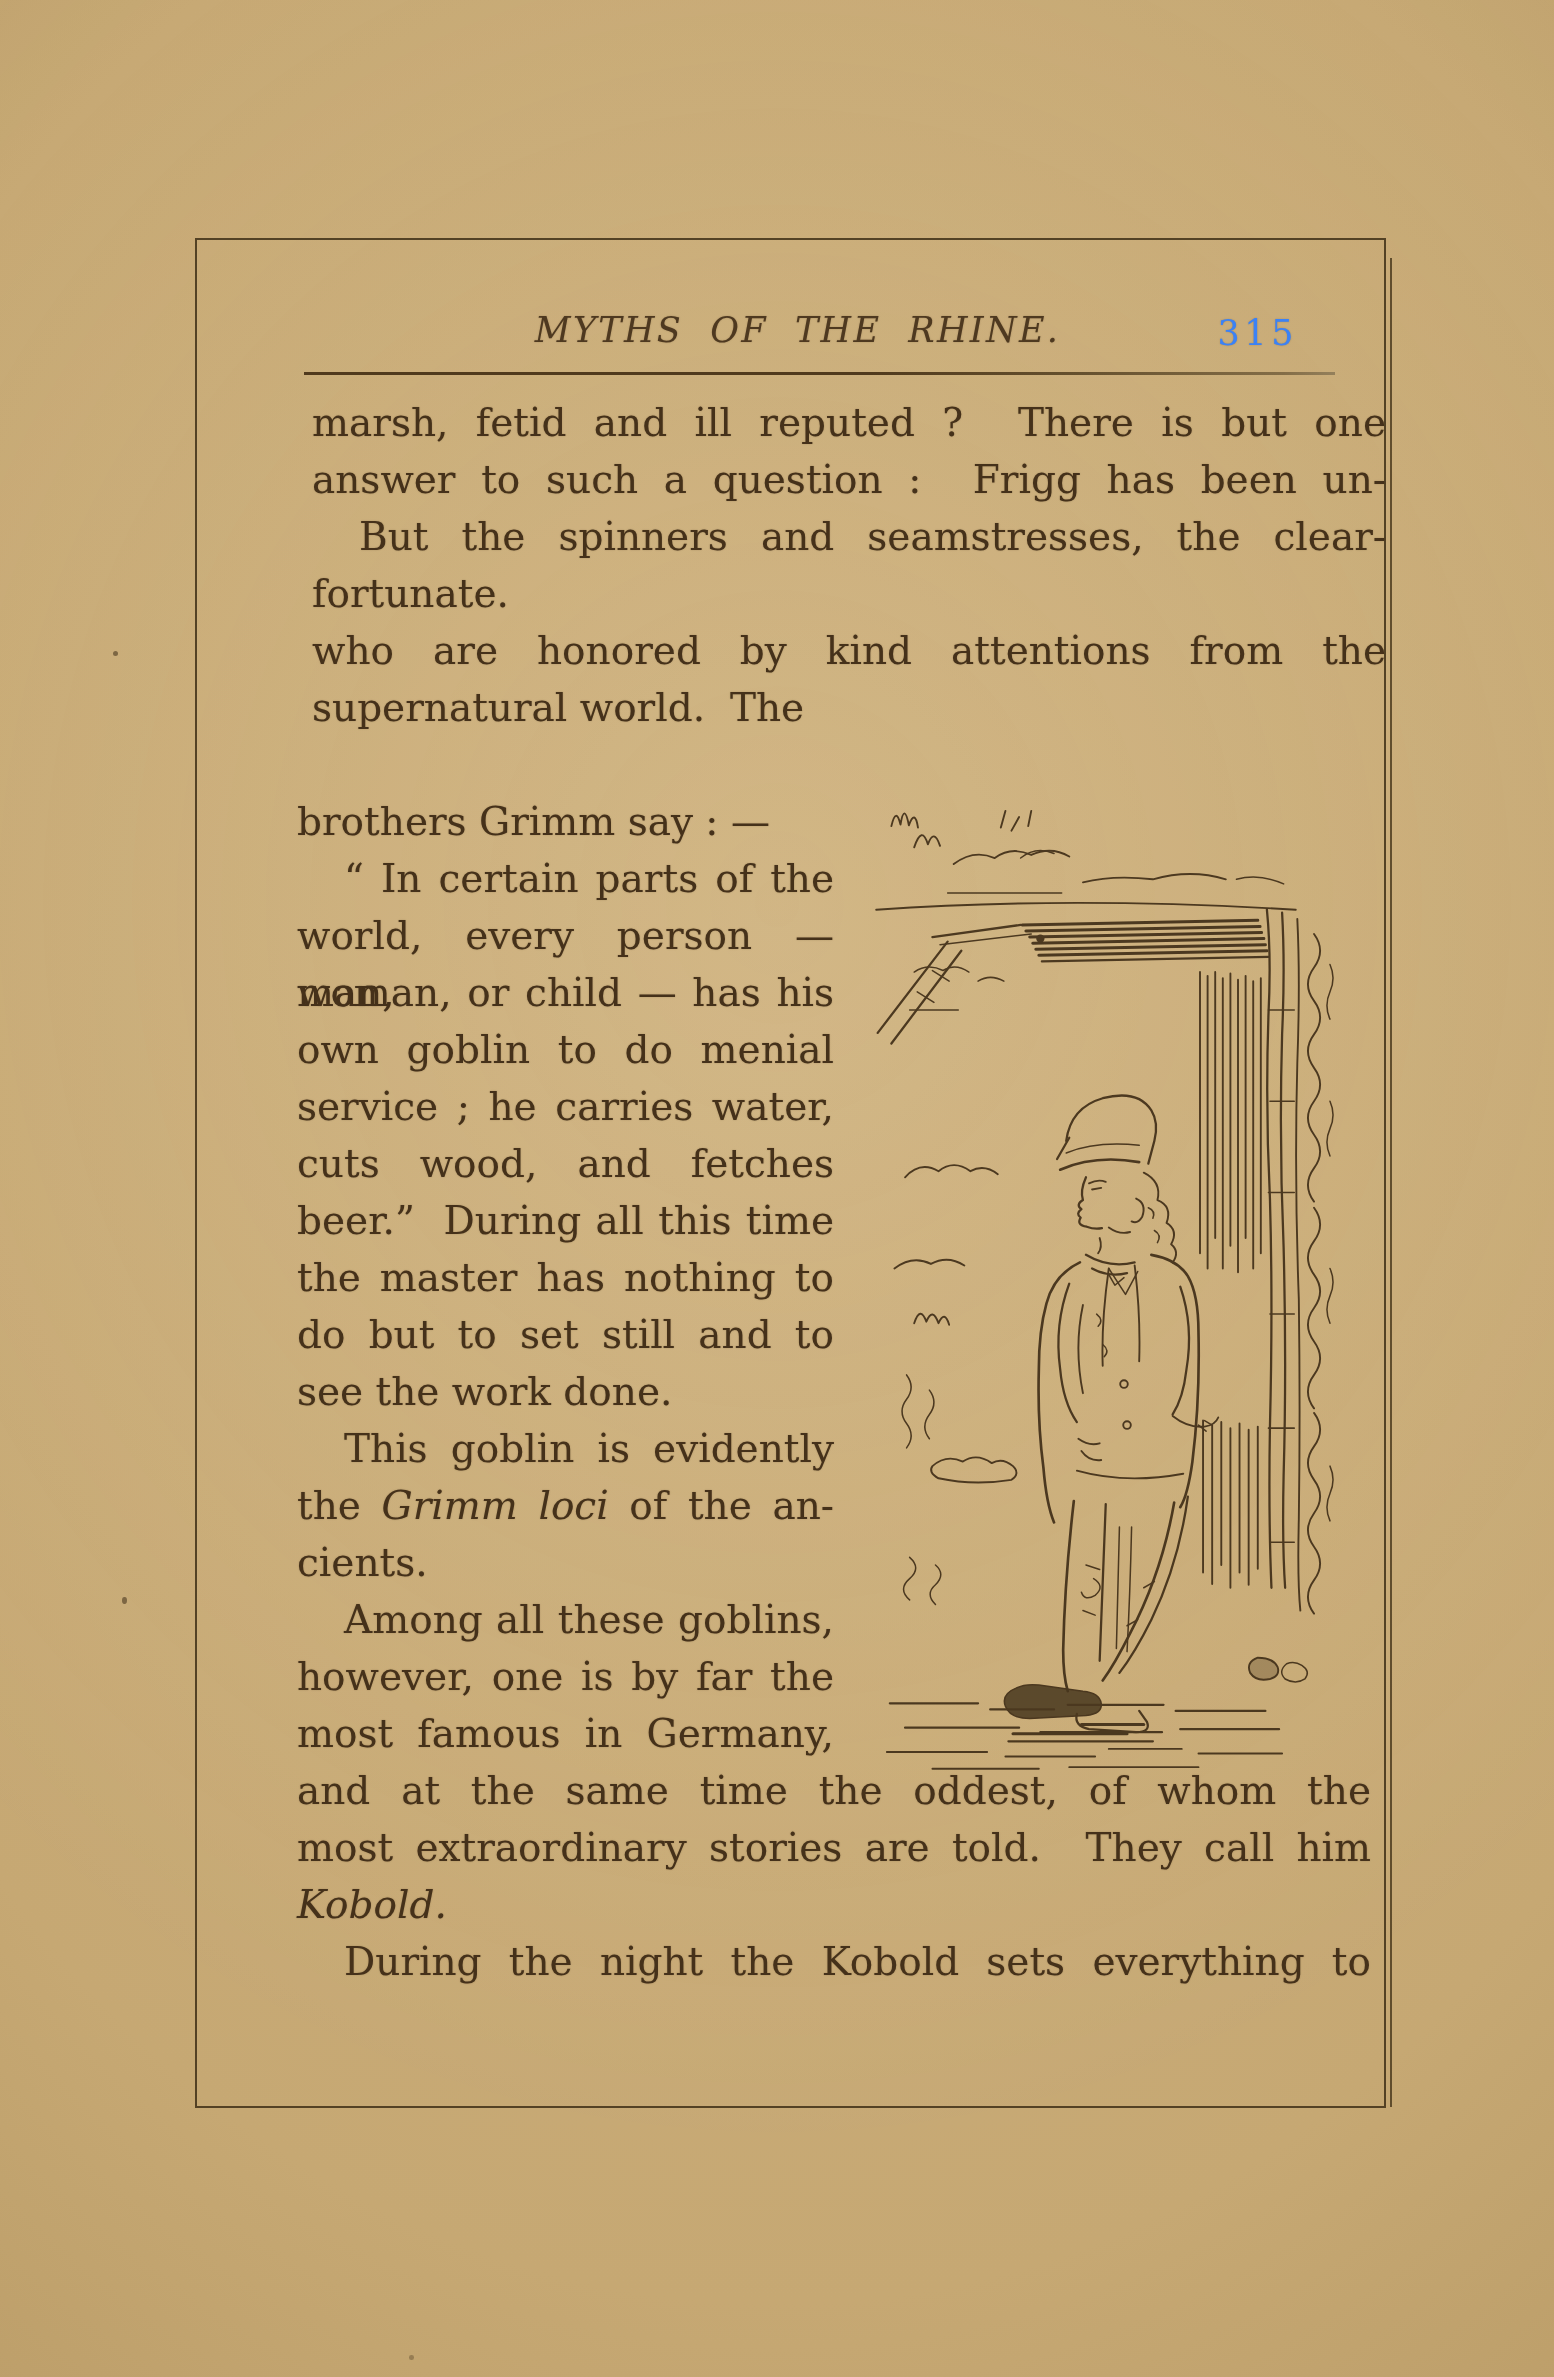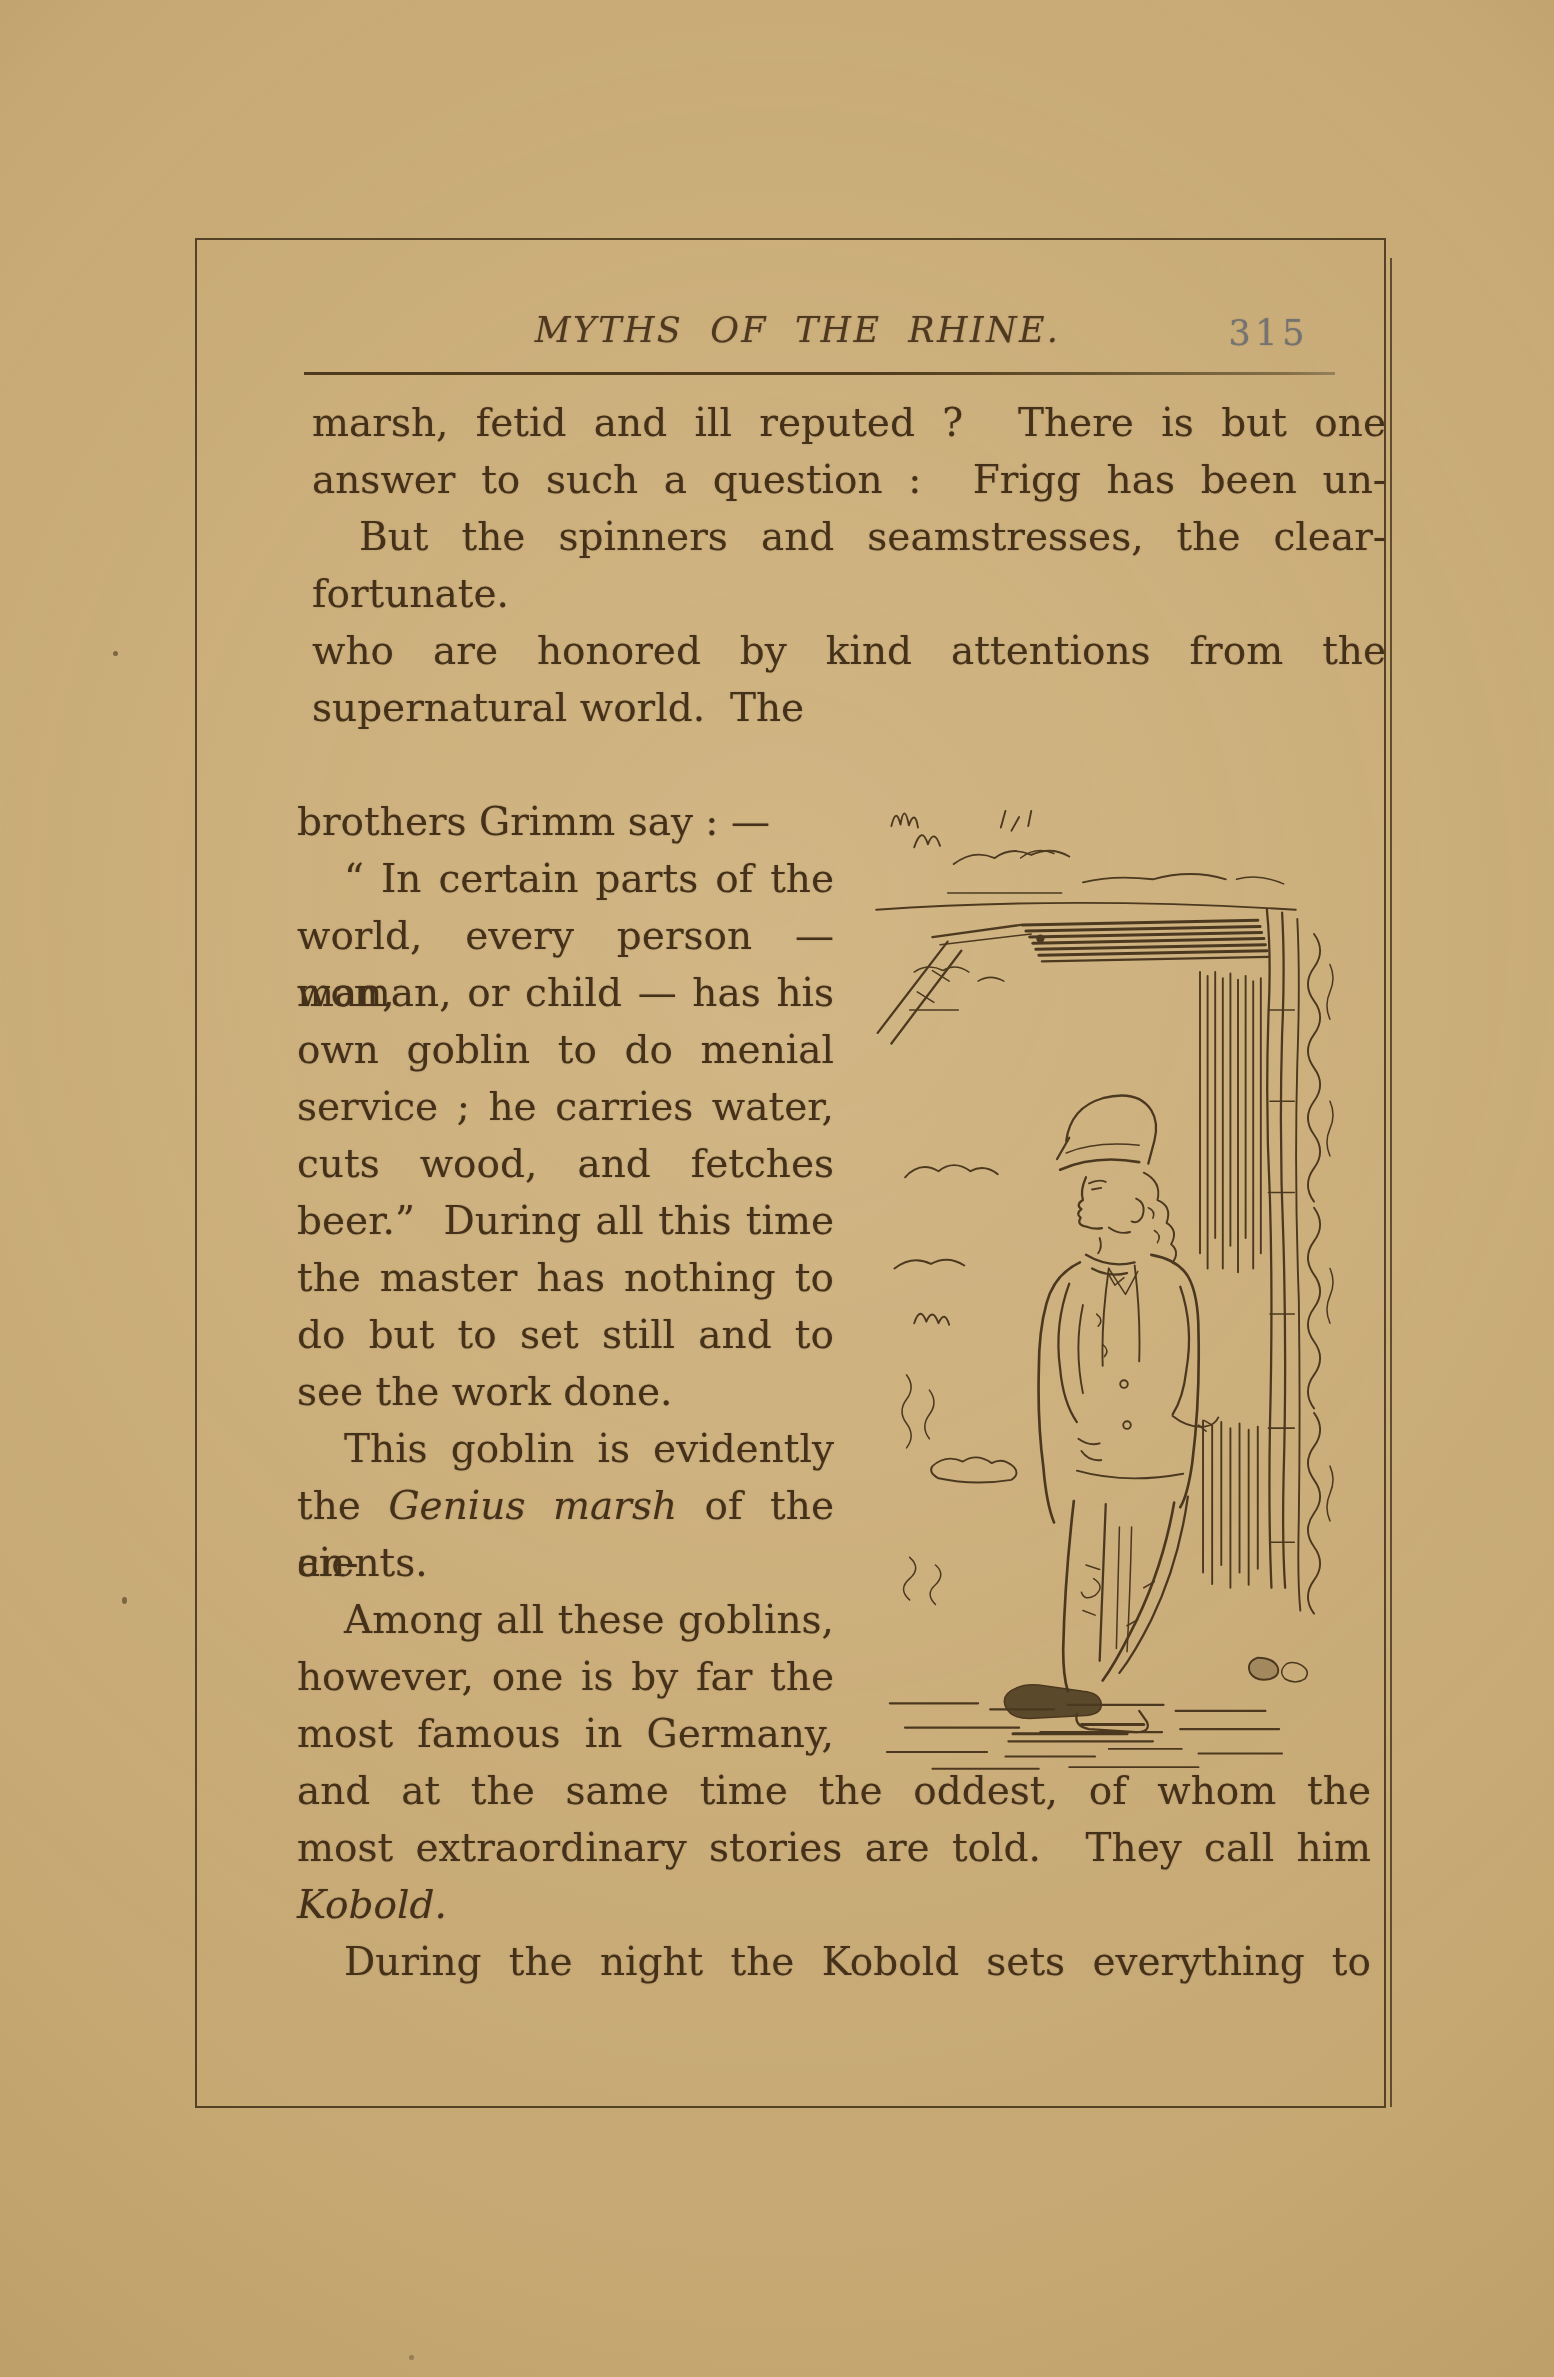--- a/index.html
+++ b/index.html
@@ -22,22 +22,22 @@
     border-right:2.3px solid rgba(70,54,26,0.8);
   }
   
   .header{position:absolute;left:297px;top:310px;width:1074px;height:53px;color:#4e3920;}
   .header .title{
     display:block;text-align:center;padding-right:73px;
     font-style:italic;font-size:35px;letter-spacing:2.3px;word-spacing:13.7px;
     text-shadow:0 0 1.5px rgba(70,50,25,.35);
   }
   .header .pagenum{
-    position:absolute;right:62px;top:3px;font-size:35px;letter-spacing:4.6px;
-    color:#737373;text-shadow:0 0 1.5px rgba(70,50,25,.3);
+    position:absolute;right:73px;top:3px;font-size:35px;letter-spacing:4.6px;
+    color:#3b82f6;text-shadow:0 0 1.5px rgba(70,50,25,.3);
   }
   .rule{
     position:absolute;left:304px;top:372px;width:1031px;height:3px;
     background:linear-gradient(90deg,#503a1d 0%,#503a1d 55%,#65502e 75%,#836d47 95%,#94805b 100%);
   }
   
   .textzone{color:#45311a;font-size:39px;text-shadow:0 0 1.5px rgba(69,49,26,.32);}
   .ln{height:57px;line-height:57px;text-align:left;white-space:normal;}
   .ln.j{text-align:justify;text-align-last:justify;}
   .ln.ind{text-indent:47px;}
@@ -81,21 +81,21 @@
     <div class="ln j">world, every person — man,</div>
     <div class="ln j">woman, or child — has his</div>
     <div class="ln j">own goblin to do menial</div>
     <div class="ln j">service ; he carries water,</div>
     <div class="ln j">cuts wood, and fetches</div>
     <div class="ln j">beer.”&nbsp; During all this time</div>
     <div class="ln j">the master has nothing to</div>
     <div class="ln j">do but to set still and to</div>
     <div class="ln">see the work done.</div>
     <div class="ln j ind">This goblin is evidently</div>
-    <div class="ln j"><span>the </span><span class="it">Genius marsh</span><span> of the an-</span></div>
+    <div class="ln j"><span>the </span><span class="it">Grimm loci</span><span> of the an-</span></div>
     <div class="ln">cients.</div>
     <div class="ln j ind">Among all these goblins,</div>
     <div class="ln j">however, one is by far the</div>
     <div class="ln j">most famous in Germany,</div>
   </div>
 
   <div id="zoneC" class="textzone">
     <div class="ln j">and at the same time the oddest, of whom the</div>
     <div class="ln j">most extraordinary stories are told.&nbsp; They call him</div>
     <div class="ln"><span class="it">Kobold.</span></div>

